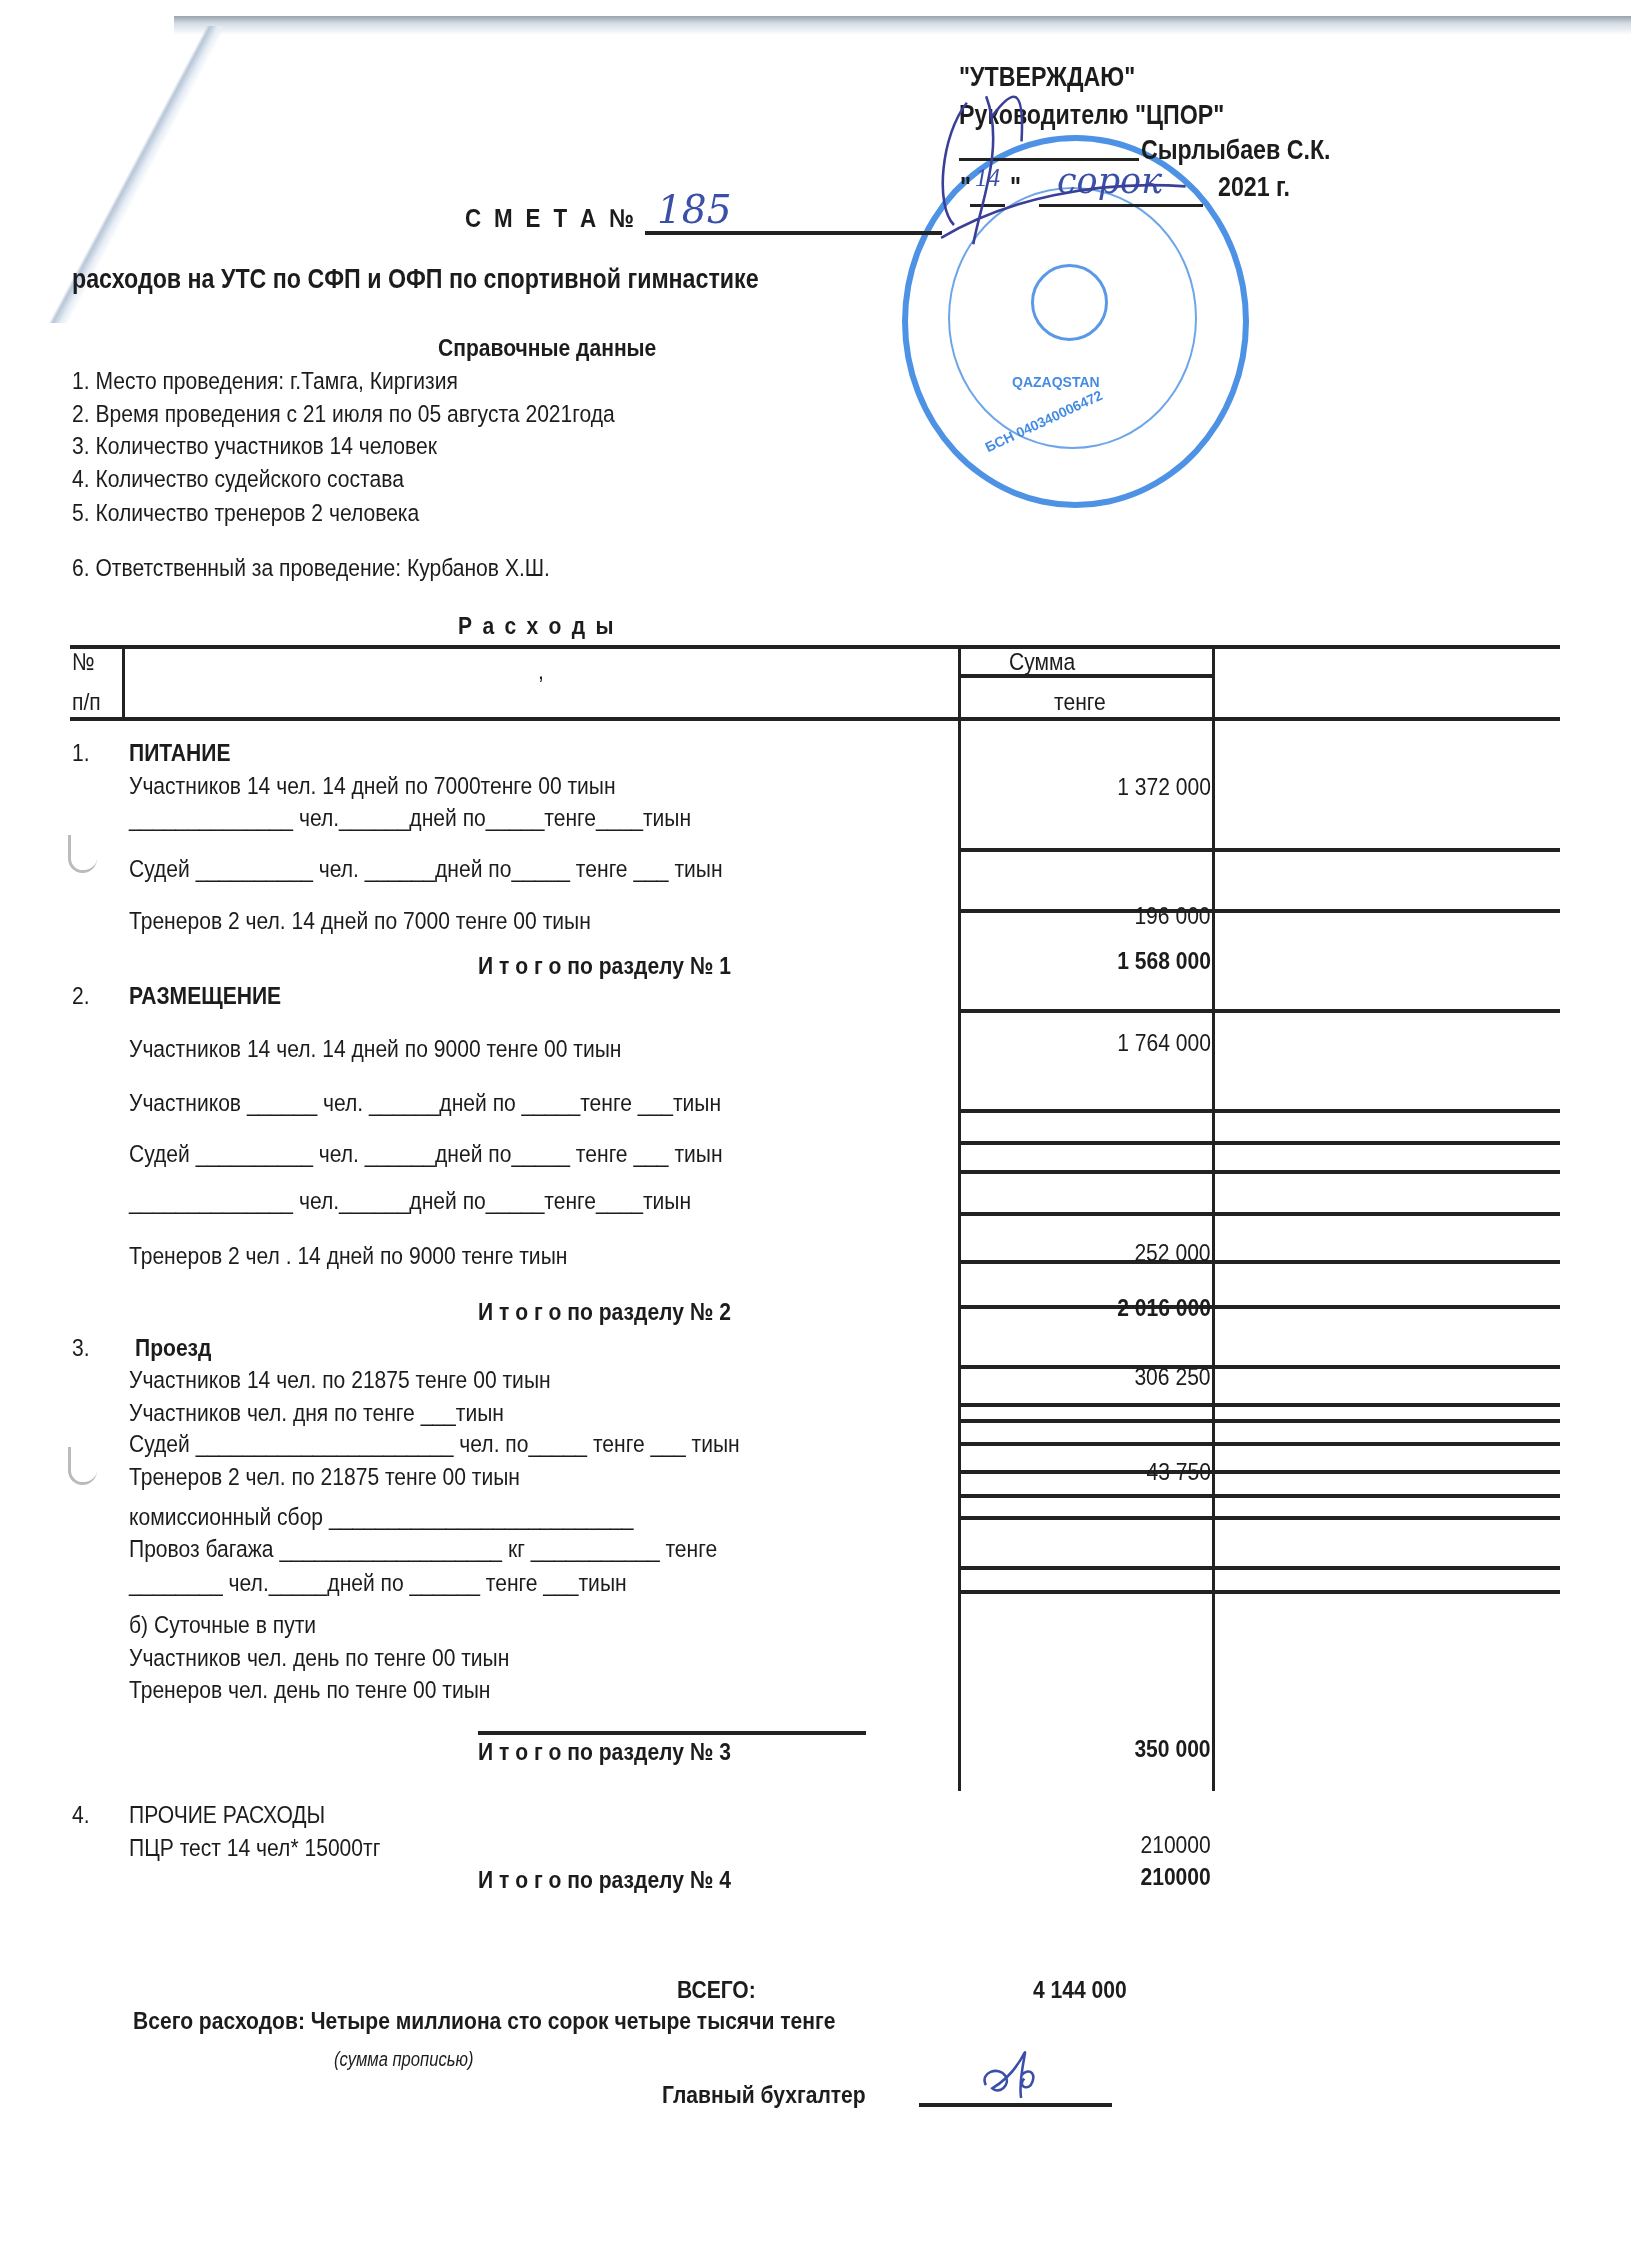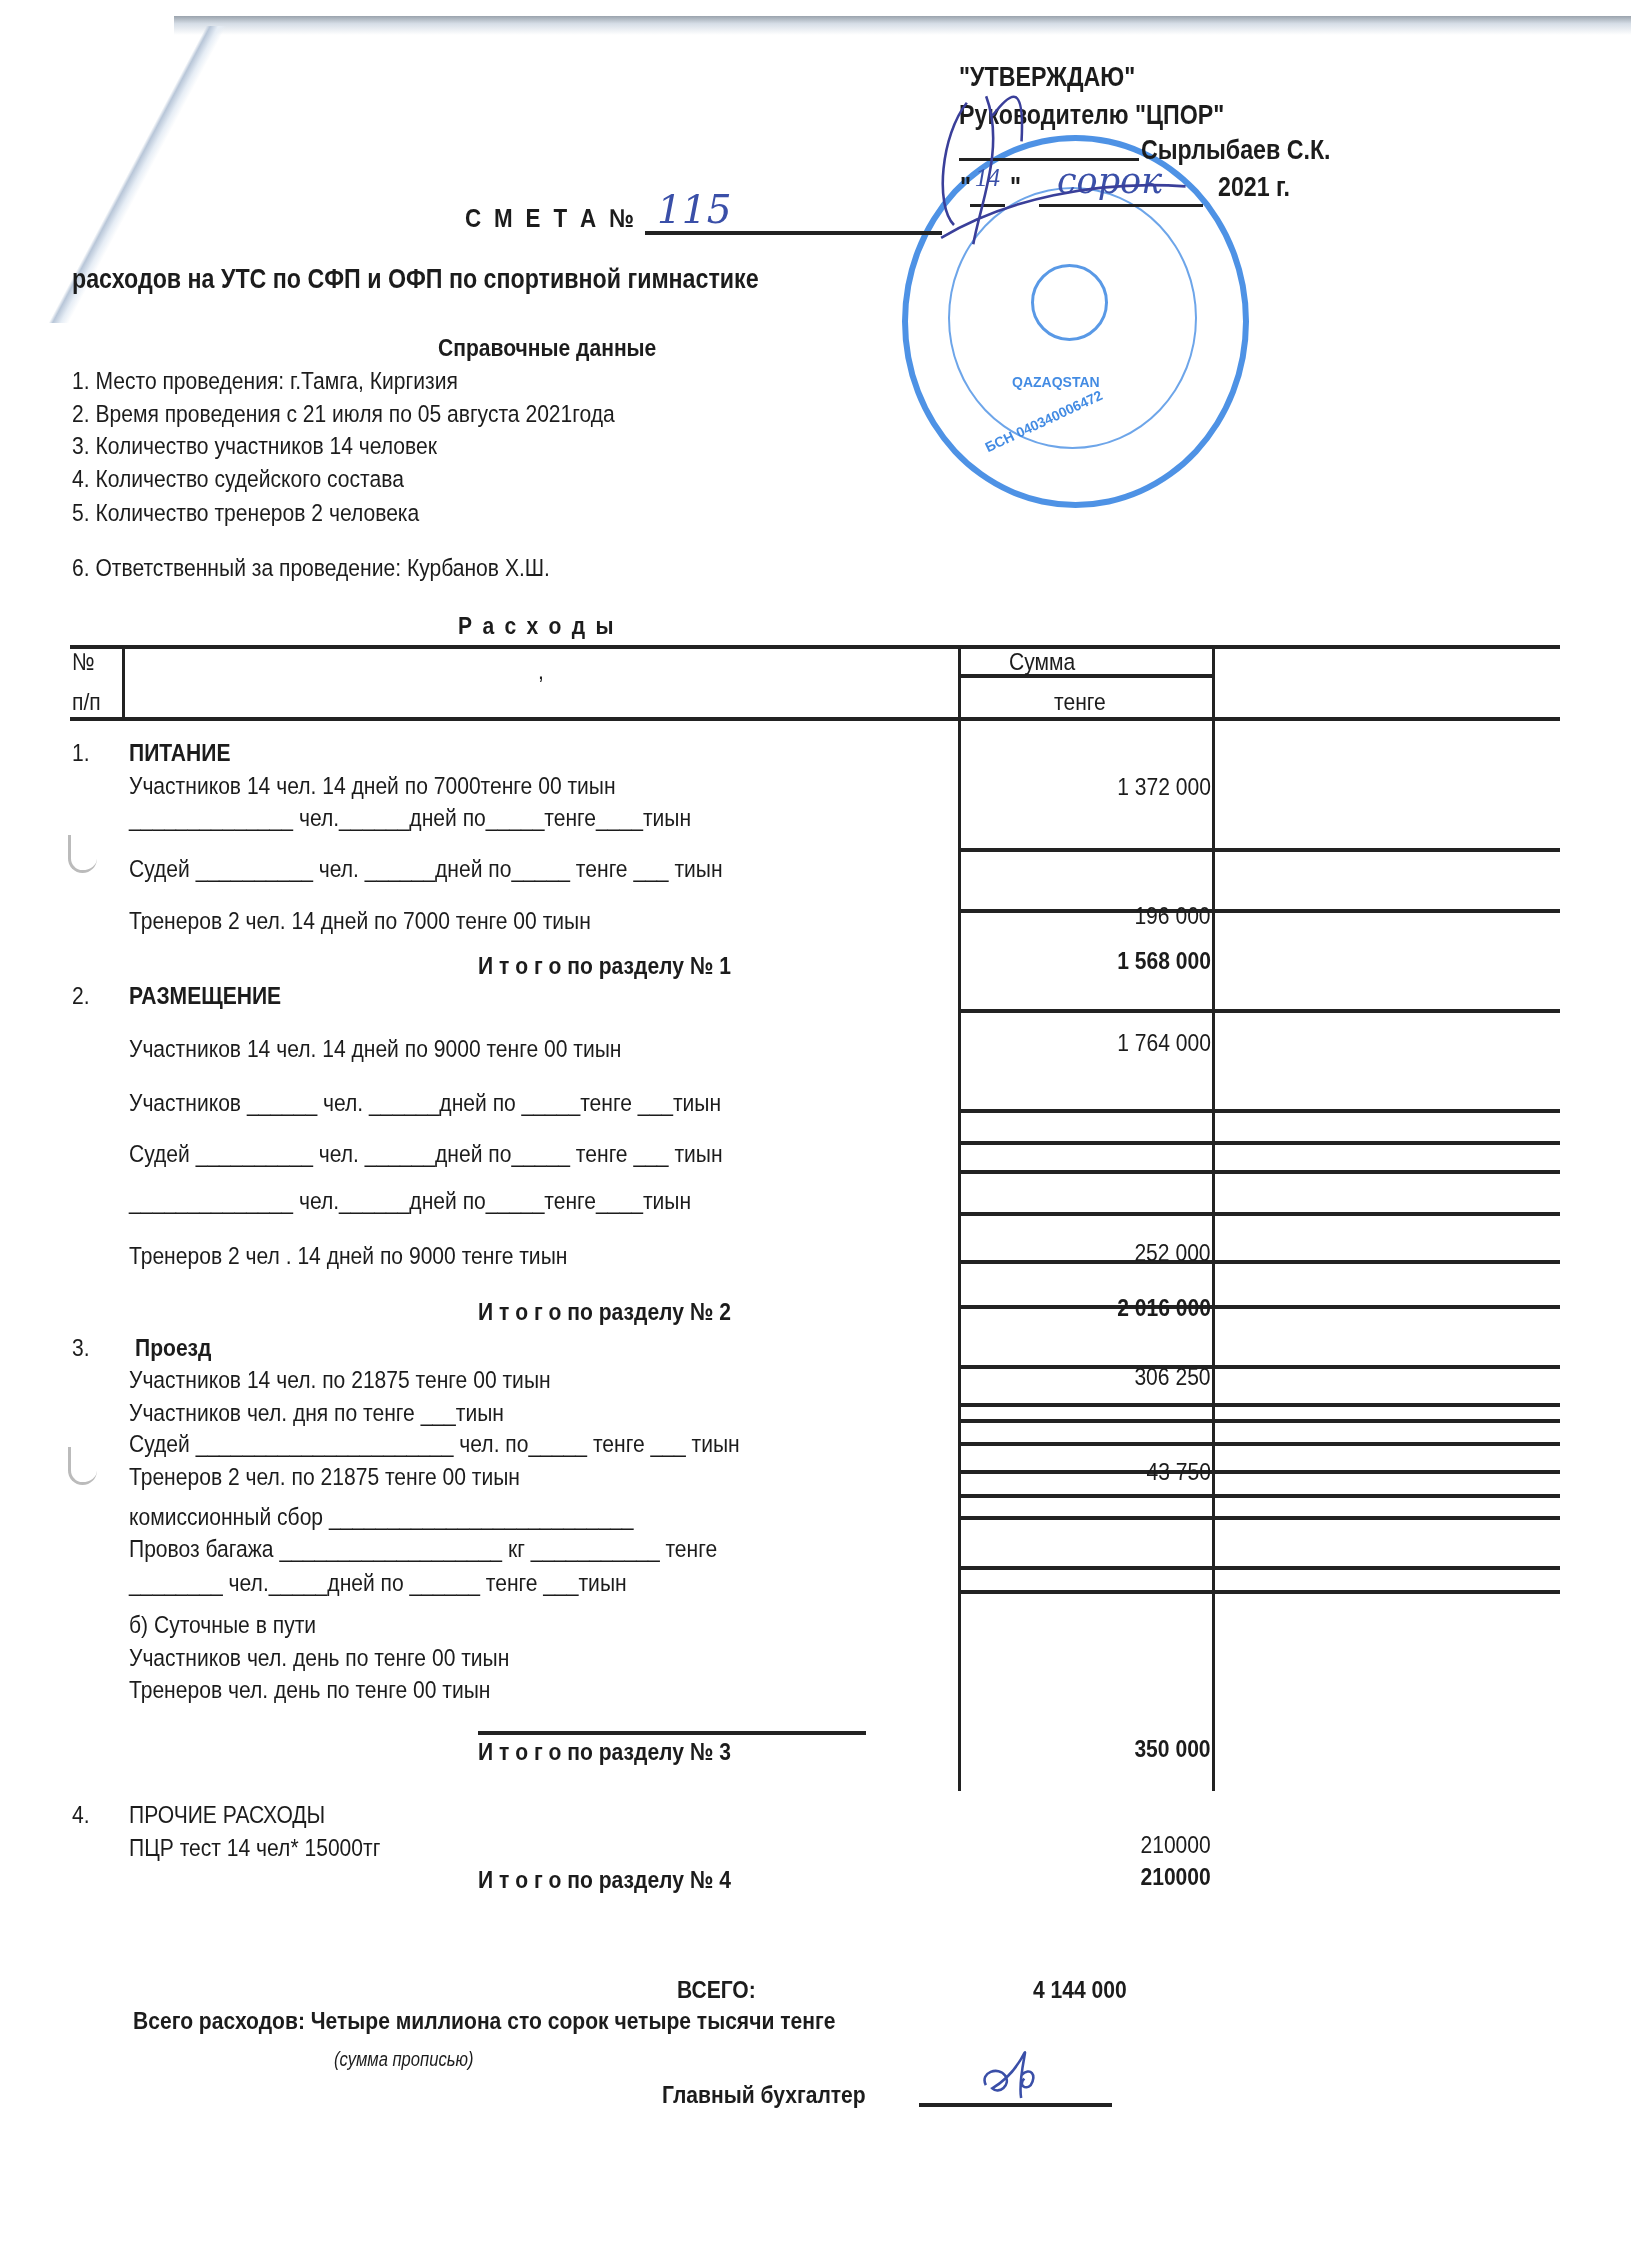--- a/index.html
+++ b/index.html
@@ -46,21 +46,21 @@
 <div class="abs t b" style="left:1141px; top:137px; font-size:27px;">Сырлыбаев С.К.</div>
 <div class="abs t b" style="left:960px; top:174px; font-size:27px;">"</div>
 <div class="abs hand" style="left:975px; top:164px; font-size:25px;font-family:Liberation Serif, serif;">14</div>
 <div class="abs" style="left:970px; top:204px; width:35px; height:3.2px; background:#222;"></div>
 <div class="abs t b" style="left:1010px; top:174px; font-size:27px;">"</div>
 <div class="abs hand" style="left:1057px; top:161px; font-size:35px;">сорок</div>
 <div class="abs" style="left:1039px; top:204px; width:164px; height:3.2px; background:#222;"></div>
 <div class="abs t b" style="left:1218px; top:174px; font-size:27px;">2021 г.</div>
 
 <div class="abs t b" style="left:465px; top:205px; font-size:26px; letter-spacing:3.9px;">С М Е Т А №</div>
-<div class="abs hand" style="left:657px; top:187px; font-size:39px;">115</div>
+<div class="abs hand" style="left:657px; top:187px; font-size:39px;">185</div>
 <div class="abs" style="left:645px; top:231px; width:297px; height:3.9px; background:#222;"></div>
 <div class="abs t b" style="left:72px; top:266px; font-size:27px;">расходов на УТС по СФП и ОФП по спортивной гимнастике</div>
 
 <div class="abs t b" style="left:438px; top:336px;">Справочные данные</div>
 <div class="abs t" style="left:72px; top:369px;">1. Место проведения: г.Тамга, Киргизия</div>
 <div class="abs t" style="left:72px; top:402px;">2. Время проведения  с 21 июля по 05 августа  2021года</div>
 <div class="abs t" style="left:72px; top:434px;">3. Количество участников  14  человек</div>
 <div class="abs t" style="left:72px; top:467px;">4. Количество судейского состава</div>
 <div class="abs t" style="left:72px; top:501px;">5. Количество тренеров  2 человека</div>
 <div class="abs t" style="left:72px; top:556px;">6. Ответственный за проведение: Курбанов Х.Ш.</div>

